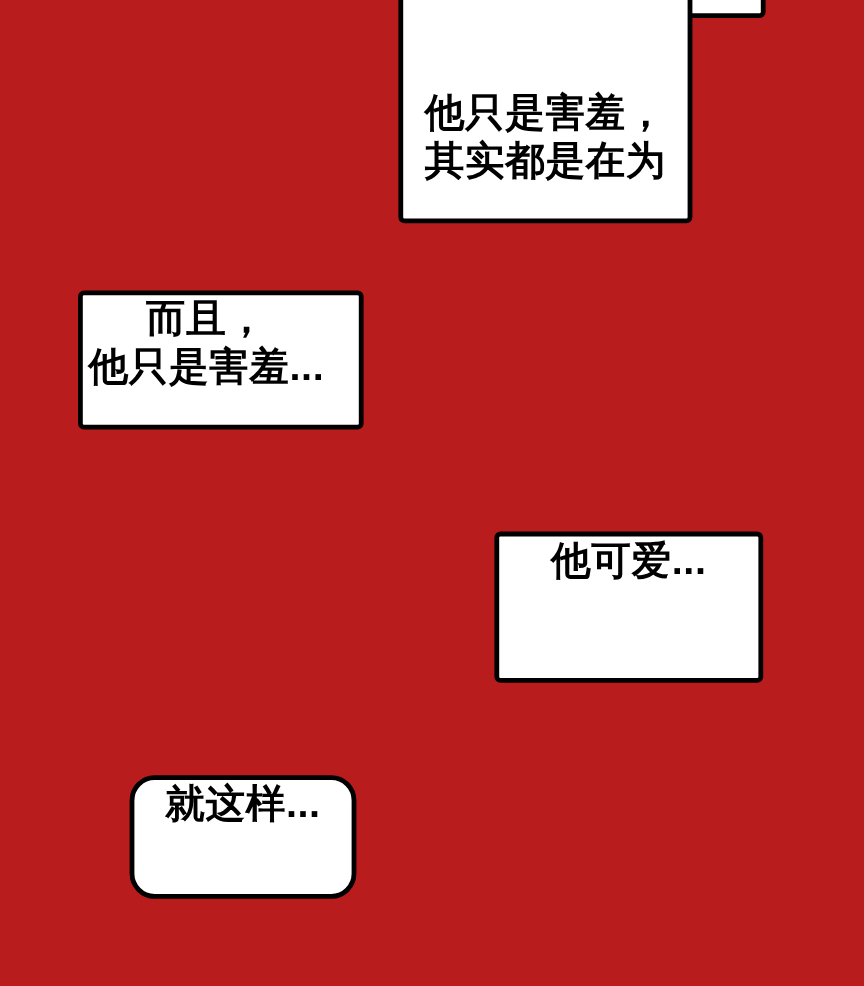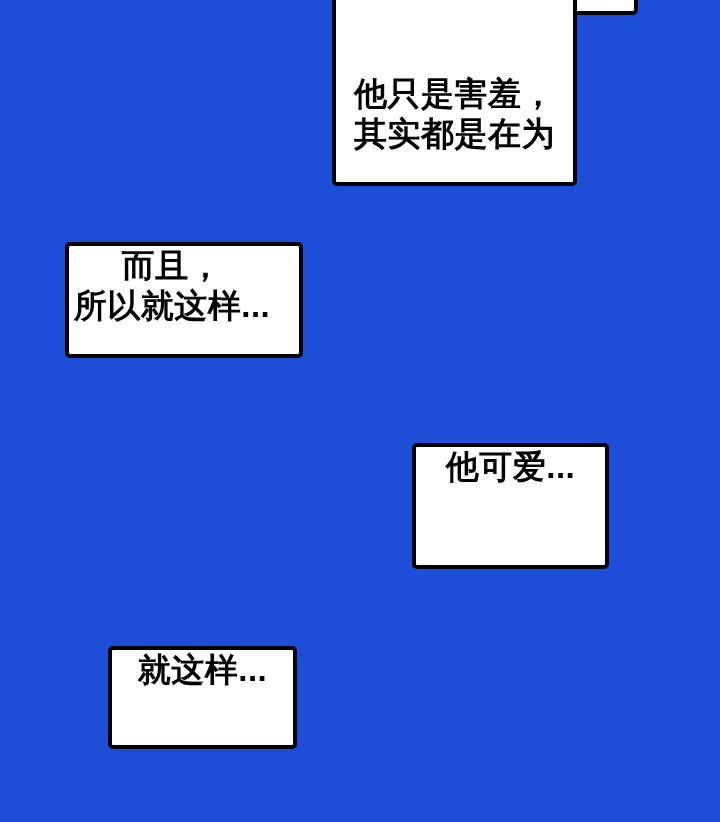--- a/index.html
+++ b/index.html
@@ -4,21 +4,21 @@
 <style>
   html, body {
     margin: 0;
     padding: 0;
     background: #ffffff;
   }
   .page {
     position: relative;
     width: 720px;
     height: 822px;
-    background: #1d4ed8;
+    background: #b91c1c;
     overflow: hidden;
     font-family: "Liberation Sans", "DejaVu Sans", sans-serif;
     color: #000000;
   }
   .bubble {
     position: absolute;
     box-sizing: border-box;
     background: #ffffff;
     border: 4px solid #000000;
     border-radius: 5px;
@@ -57,45 +57,46 @@
   .bubble-left {
     left: 65px;
     top: 242px;
     width: 238px;
     height: 116px;
     padding-right: 24px;
   }
   .bubble-right {
     left: 412px;
     top: 443px;
-    width: 197px;
+    width: 224px;
     height: 126px;
   }
   .bubble-bottom {
     left: 108px;
     top: 646px;
     width: 189px;
     height: 103px;
+    border-radius: 21px;
   }
 </style>
 </head>
 <body>
 
 <div class="page">
 
   <div class="bubble bubble-top-back"></div>
 
   <div class="bubble bubble-top-main">
     <div class="line">他只是害羞，</div>
     <div class="line">其实都是在为</div>
   </div>
 
   <div class="bubble bubble-left">
     <div class="line">而且，</div>
-    <div class="line">所以就这样...</div>
+    <div class="line">他只是害羞...</div>
   </div>
 
   <div class="bubble bubble-right">
     <div class="line">他可爱...</div>
   </div>
 
   <div class="bubble bubble-bottom">
     <div class="line">就这样...</div>
   </div>
 

